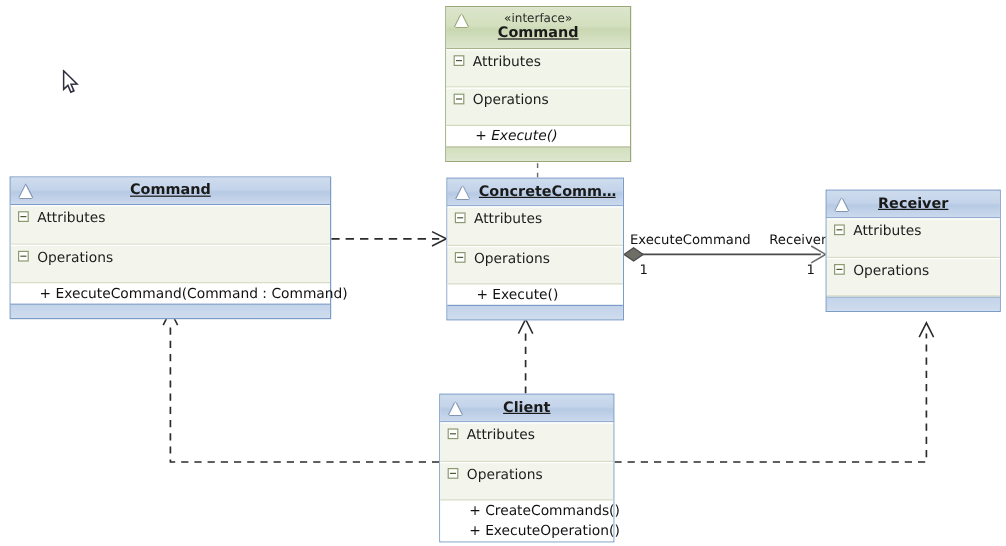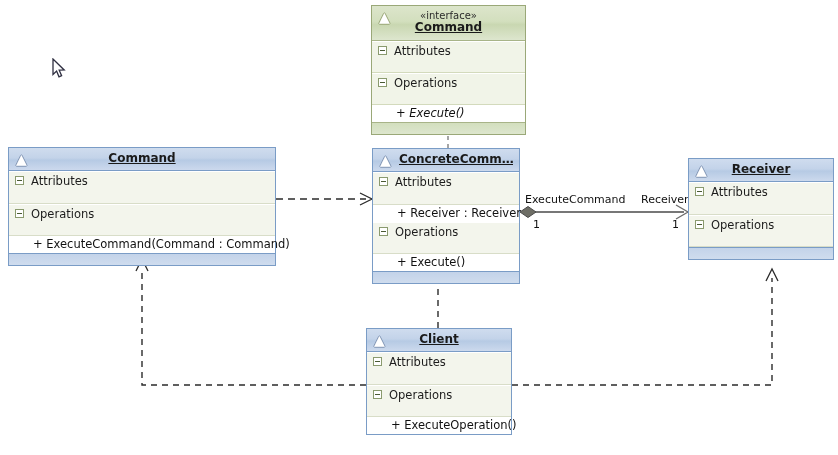--- a/index.html
+++ b/index.html
@@ -248,21 +248,20 @@
   <div class="uml-class" style="left:372px; top:148px; width:148px;">
     <div class="cls-header" style="text-align:center; padding-left:26px; padding-right:6px;">
       <span class="chevron-icon">▲</span>
       <span class="cls-name">ConcreteComm…</span>
     </div>
     <div class="cls-body">
       <div class="section-row">
         <span class="minus-icon"></span>
         <span>Attributes</span>
       </div>
-      <div class="member-row">+ Receiver : Receiver</div>
       <div class="section-row">
         <span class="minus-icon"></span>
         <span>Operations</span>
       </div>
       <div class="member-row">+ Execute()</div>
     </div>
     <div class="cls-footer"></div>
   </div>
 
   <div class="uml-class" style="left:688px; top:158px; width:146px;">
@@ -290,20 +289,21 @@
     </div>
     <div class="cls-body">
       <div class="section-row">
         <span class="minus-icon"></span>
         <span>Attributes</span>
       </div>
       <div class="section-row">
         <span class="minus-icon"></span>
         <span>Operations</span>
       </div>
+      <div class="member-row">+ CreateCommands()</div>
       <div class="member-row">+ ExecuteOperation()</div>
     </div>
   </div>
 
   <div class="cursor-pointer" style="left:52px; top:58px;">
     <svg width="16" height="22" viewBox="0 0 16 22">
       <path d="M1,1 L1,16.5 L4.6,13.1 L7.0,18.8 L9.6,17.7 L7.2,12.2 L12.2,12.0 Z" fill="#ffffff" stroke="#2e2e40" stroke-width="1.3" stroke-linejoin="miter"></path>
     </svg>
   </div>
 

